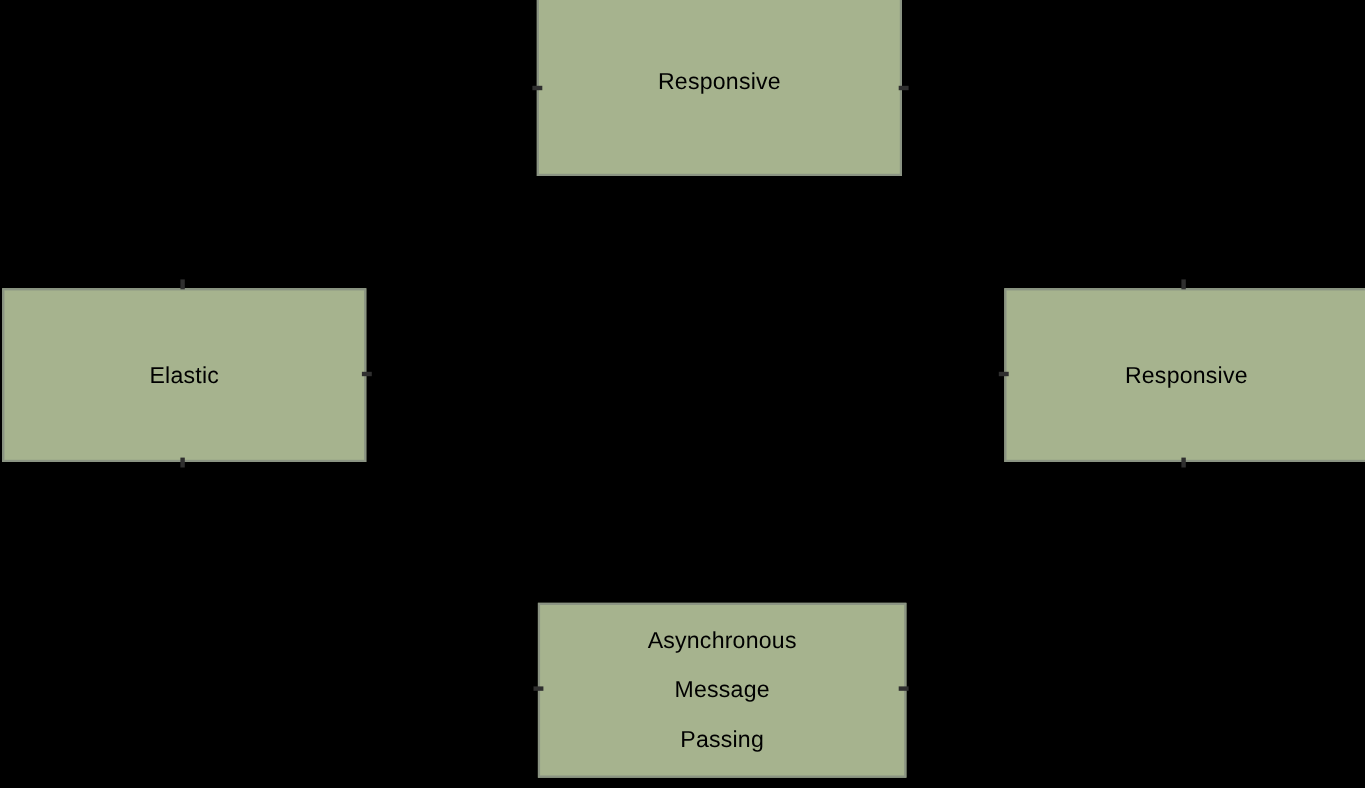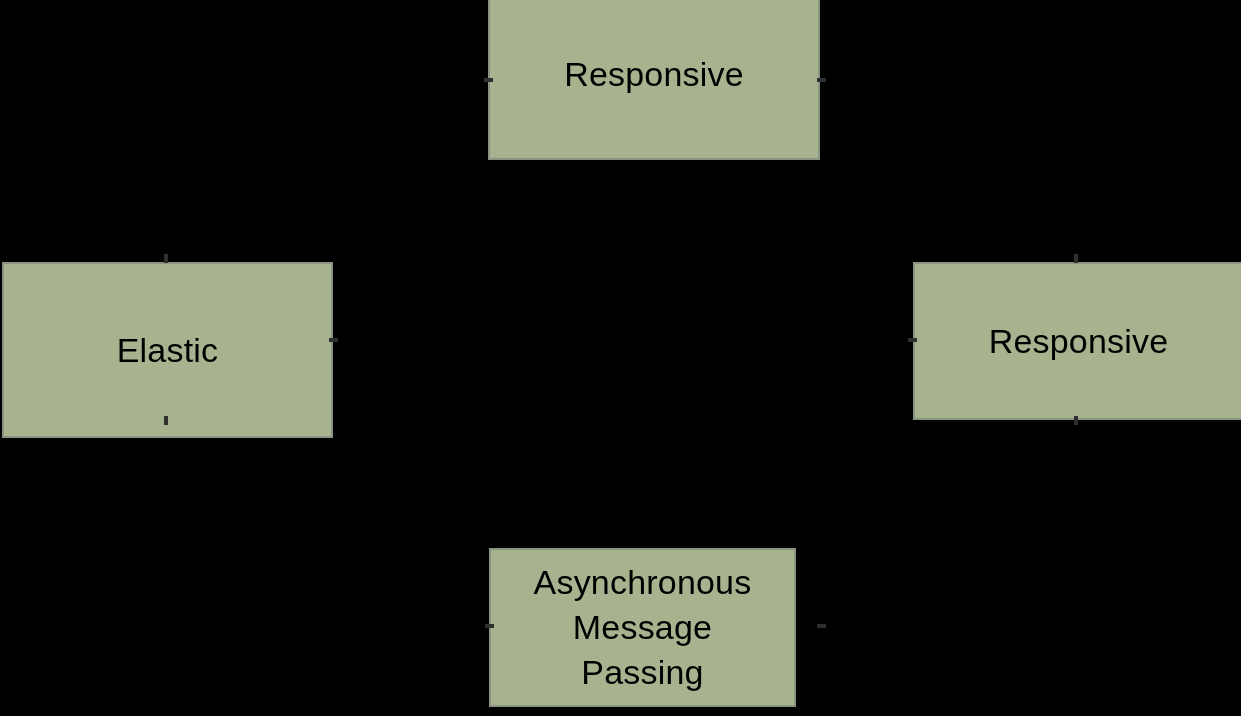--- a/index.html
+++ b/index.html
@@ -20,21 +20,21 @@
     box-sizing: border-box;
     background: #a6b38e;
     border: 2px solid #8b9483;
     display: flex;
     align-items: center;
     justify-content: center;
     text-align: center;
   }
   .node-label {
     color: #000000;
-    font-size: 34px;
+    font-size: 21px;
     line-height: 45px;
     font-weight: 400;
     letter-spacing: 0.2px;
     white-space: pre-line;
     padding: 0 6px;
   }
   
   .stub {
     position: absolute;
     background: #2f2f2f;
@@ -44,29 +44,29 @@
 </style>
 </head>
 <body>
 
 <div id="canvas">
 
   <div class="node" style="left:488px; top:-12px; width:332px; height:172px;">
     <span class="node-label">Responsive</span>
   </div>
 
-  <div class="node" style="left:2px; top:262px; width:331px; height:176px;">
+  <div class="node" style="left:2px; top:262px; width:331px; height:158px;">
     <span class="node-label">Elastic</span>
   </div>
 
   <div class="node" style="left:913px; top:262px; width:331px; height:158px;">
     <span class="node-label">Responsive</span>
   </div>
 
-  <div class="node" style="left:489px; top:548px; width:307px; height:159px;">
+  <div class="node" style="left:489px; top:548px; width:335px; height:159px;">
     <span class="node-label">Asynchronous
 Message
 Passing</span>
   </div>
 
   <div class="stub stub-h" style="left:484px; top:78px;"></div>
   <div class="stub stub-h" style="left:817px; top:78px;"></div>
 
   <div class="stub stub-v" style="left:164px; top:254px;"></div>
   <div class="stub stub-v" style="left:164px; top:416px;"></div>

